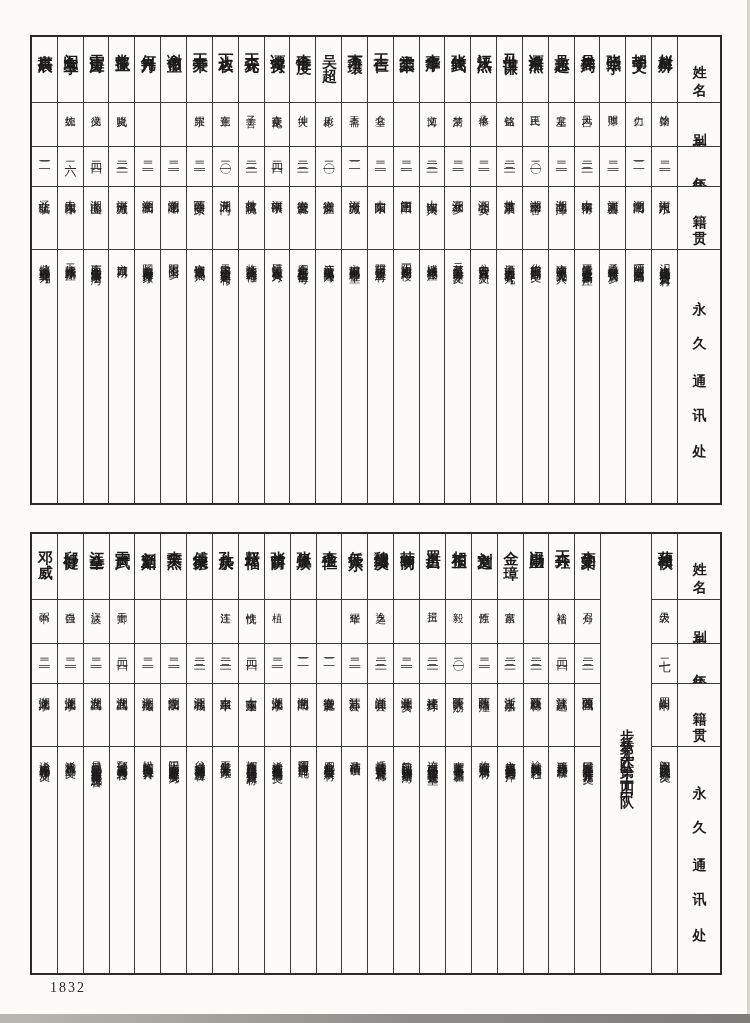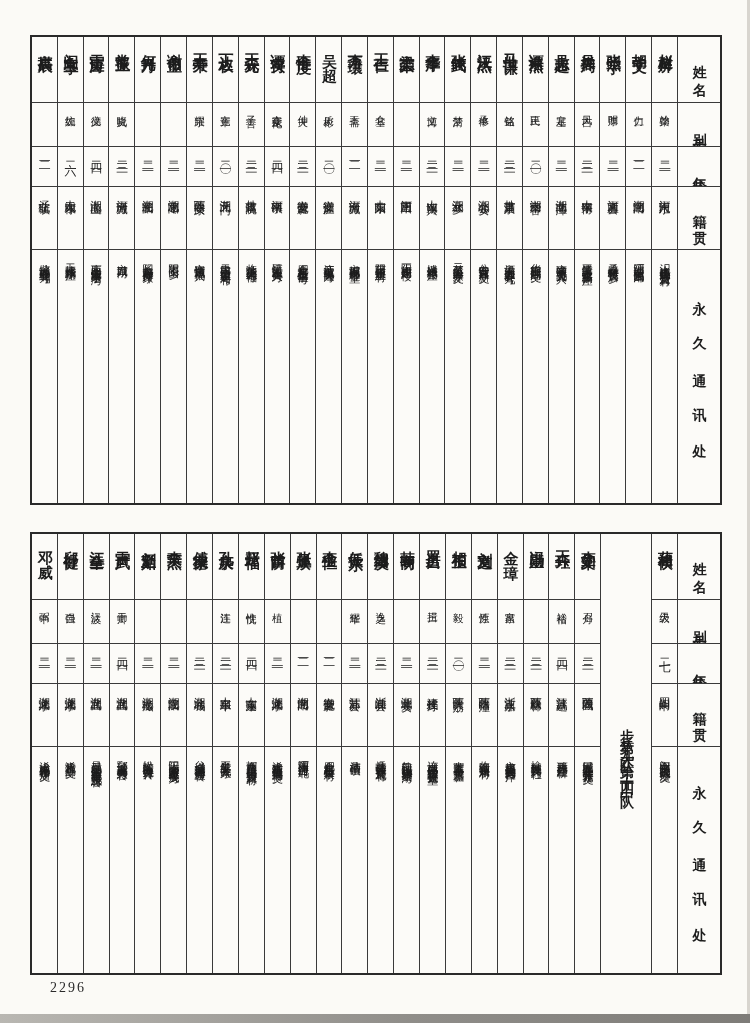--- a/index.html
+++ b/index.html
@@ -914,14 +914,14 @@
           <span class="vtext">二二</span>
         </div>
         <div class="cell origin">
           <span class="vtext">湖北浠水</span>
         </div>
         <div class="cell address">
           <span class="vtext">浠水城内裕丰祥布店交</span>
         </div>
       </div>
     </div>
-  <div class="page-number">2296</div>
+  <div class="page-number">1832</div>
 </div>
 
 </body></html>

